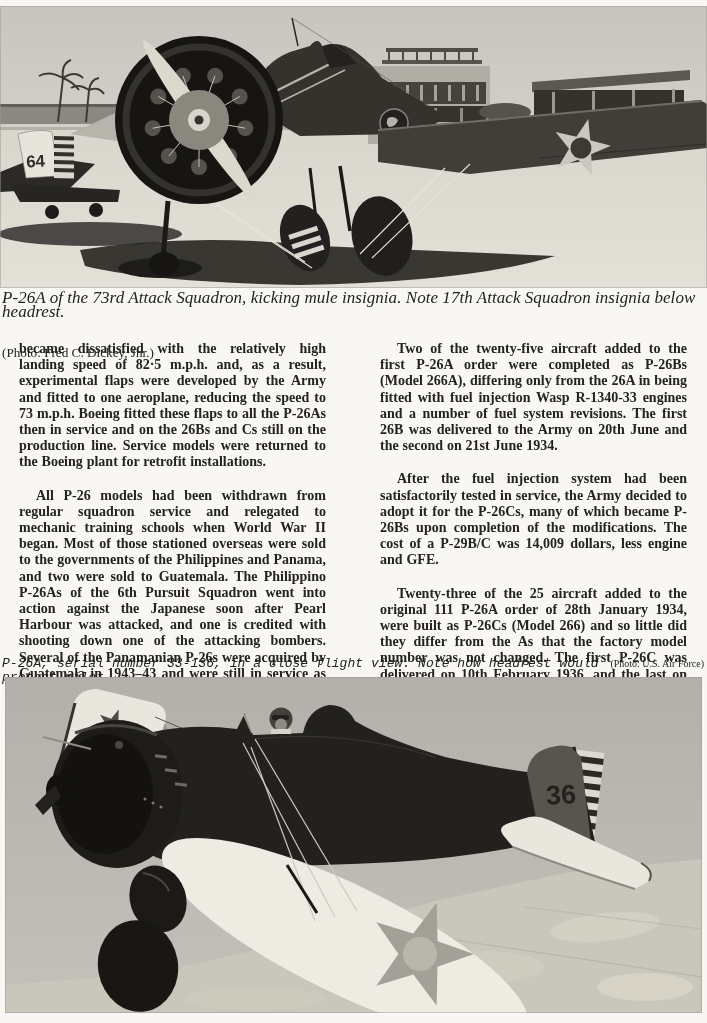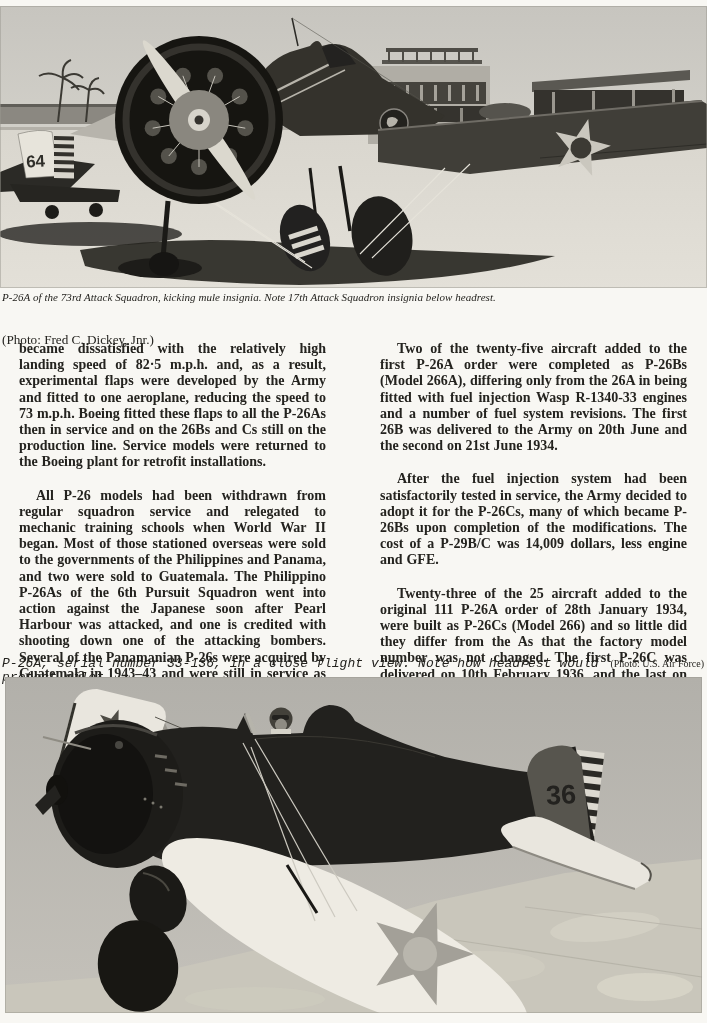--- a/index.html
+++ b/index.html
@@ -9,21 +9,21 @@
     font-family:"Liberation Serif", serif;
     color:#24231f;
     overflow:hidden;
   }
   .page{width:707px;height:1023px;position:relative;}
   figure{margin:0;padding:0;}
   .photo-top{margin:6px 0 0 0;width:707px;height:282px;}
   .photo-bottom{width:697px;height:336px;margin:2px auto 0 auto;}
   svg{display:block;}
   .cap-top{padding:3px 3px 0 2px;height:29px;box-sizing:border-box;}
-  .cap-line{font-style:italic;font-size:11px;line-height:13.5px;letter-spacing:0.05px;}
+  .cap-line{font-style:italic;font-size:17px;line-height:13.5px;letter-spacing:0.05px;}
   .credit-line{text-align:left;font-style:normal;font-size:13.2px;line-height:14px;margin-top:28px;}
   .columns{display:flex;gap:20px;padding:7px 3px 0 2px;height:339px;box-sizing:border-box;}
   .col{width:341px;}
   .col p{
     margin:17px;
     text-align:justify;
     font-size:14px;
     line-height:16.2px;
     word-spacing:0.4px;
     font-weight:bold;

